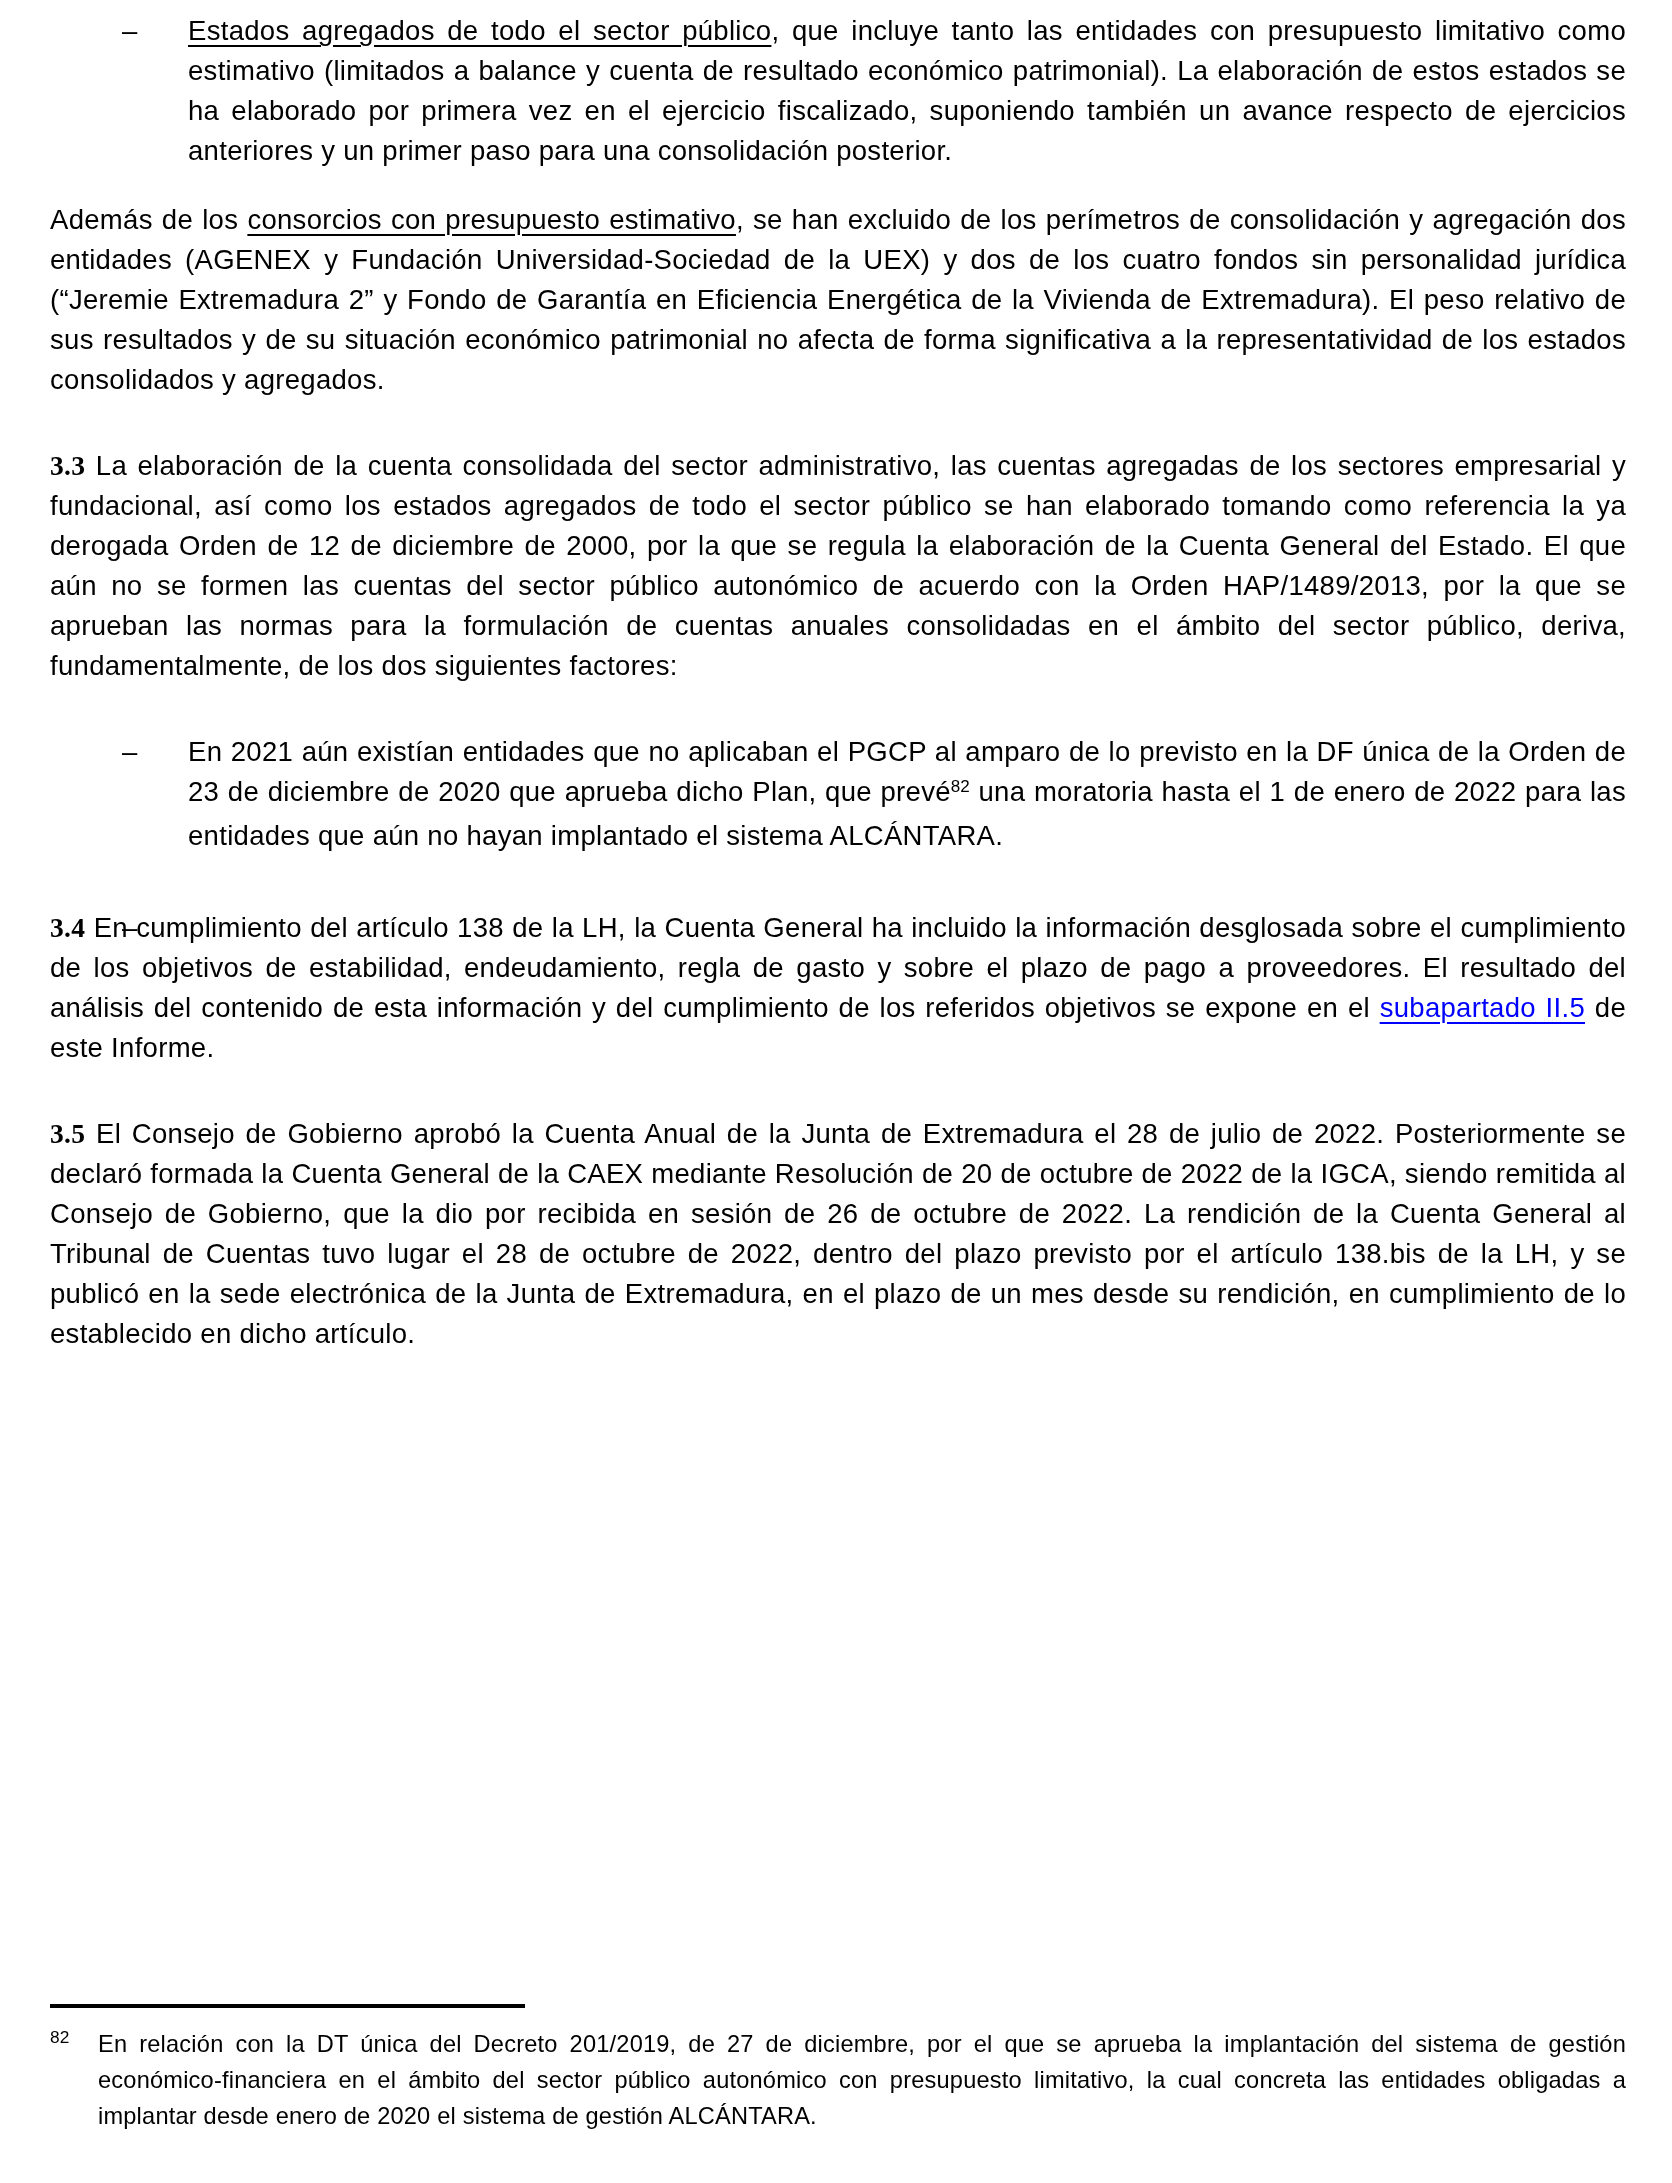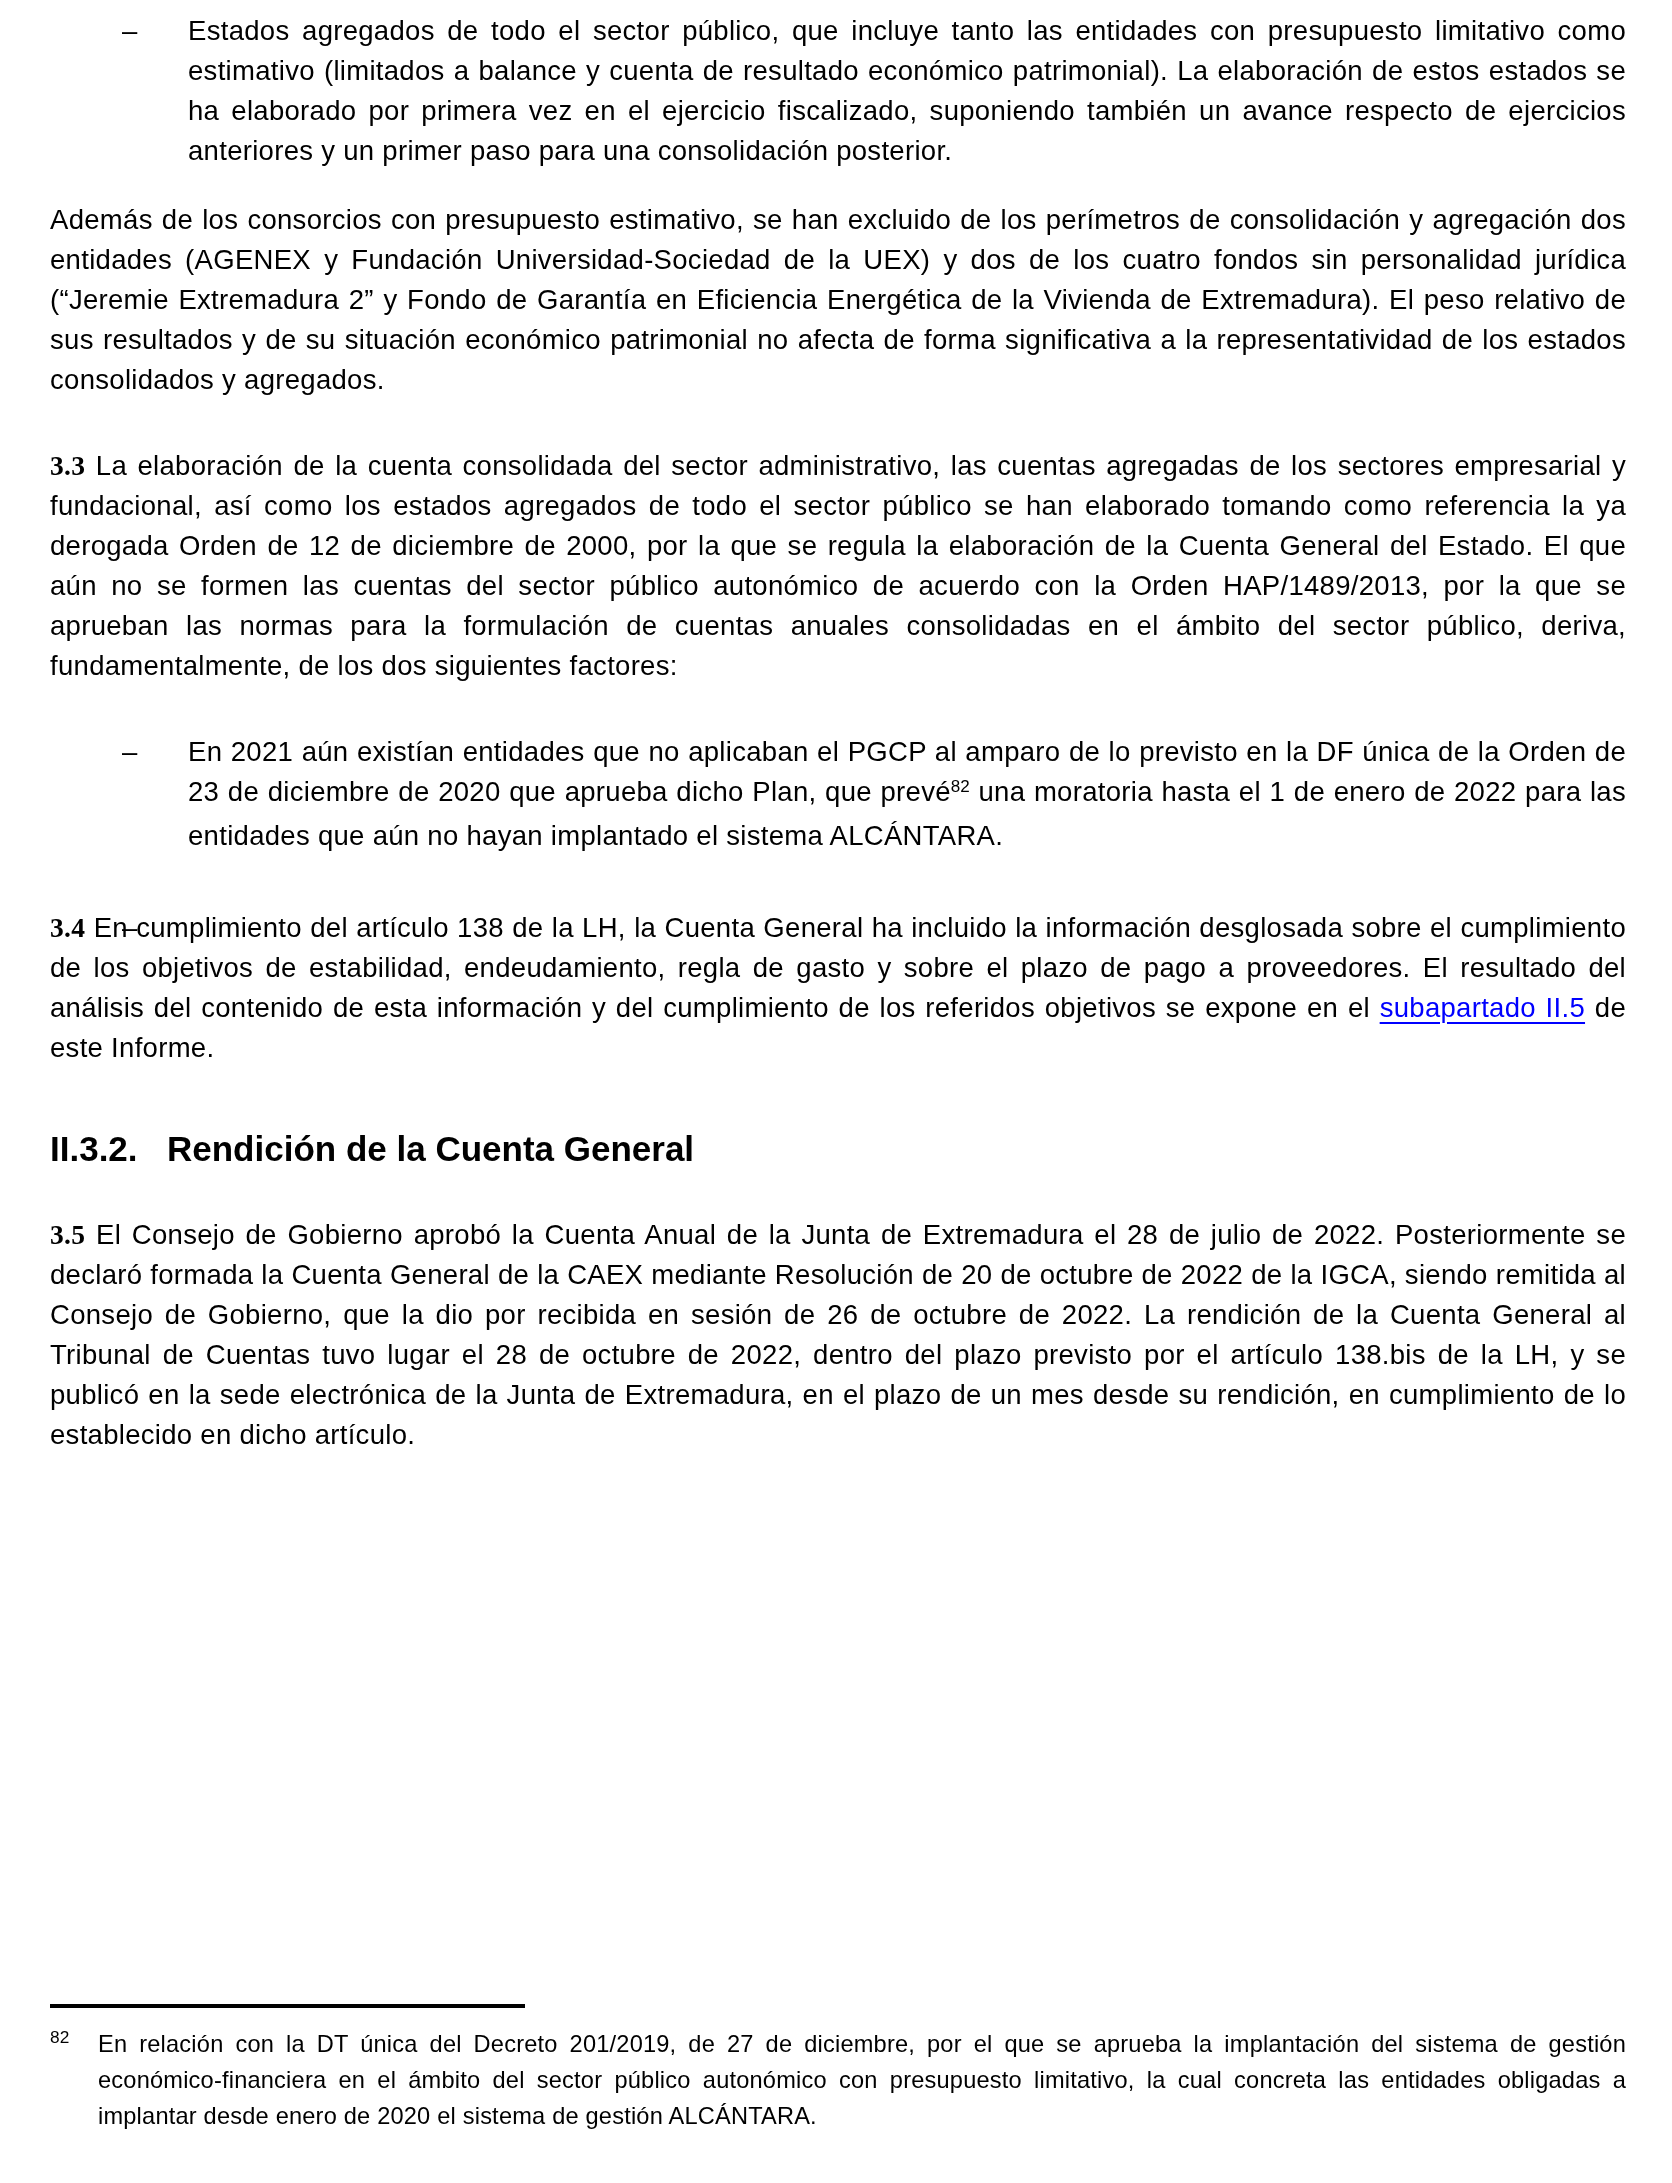--- a/index.html
+++ b/index.html
@@ -40,20 +40,21 @@
   .p-ademas  { margin-top: 29px; }
   .p-33      { margin-top: 46px; }
   .b2        { margin-top: 46px; }
   .b3        { margin-top: 52px; }
   .p-34      { margin-top: 17px; }
   .heading   { margin-top: 60px; font-size: 35px; font-weight: bold; line-height: 41px; letter-spacing: 0; }
   .heading-num { display: inline-block; min-width: 117px; }
   .p-35      { margin-top: 46px; }
   .bold { font-weight: bold; font-family: Liberation Serif, serif; }
   .uline {
+    text-decoration: underline;
     text-decoration-thickness: 2.4px;
     text-underline-offset: 4.7px;
   }
   .doclink {
     color: #0000ff;
     text-decoration: underline;
     text-decoration-thickness: 2.4px;
     text-underline-offset: 4.7px;
     cursor: pointer;
   }
@@ -114,23 +115,20 @@
     </div>
 
     <div class="bullet b3">
       <span class="dash">–</span>
     </div>
 
     <div class="para p-34">
       <span class="bold">3.4</span><span> En cumplimiento del artículo 138 de la LH, la Cuenta General ha incluido la información desglosada sobre el cumplimiento de los objetivos de estabilidad, endeudamiento, regla de gasto y sobre el plazo de pago a proveedores. El resultado del análisis del contenido de esta información y del cumplimiento de los referidos objetivos se expone en el </span><a class="doclink">subapartado II.5</a><span> de este Informe.</span>
     </div>
 
-    <div class="heading">
-      <span class="heading-num">II.3.2.</span><span>Rendición de la Cuenta General</span>
-    </div>
 
     <div class="para p-35">
       <span class="bold">3.5</span><span> El Consejo de Gobierno aprobó la Cuenta Anual de la Junta de Extremadura el 28 de julio de 2022. Posteriormente se declaró formada la Cuenta General de la CAEX mediante Resolución de 20 de octubre de 2022 de la IGCA, siendo remitida al Consejo de Gobierno, que la dio por recibida en sesión de 26 de octubre de 2022. La rendición de la Cuenta General al Tribunal de Cuentas tuvo lugar el 28 de octubre de 2022, dentro del plazo previsto por el artículo 138.bis de la LH, y se publicó en la sede electrónica de la Junta de Extremadura, en el plazo de un mes desde su rendición, en cumplimiento de lo establecido en dicho artículo.</span>
     </div>
 
   </div>
 
   <div class="fn-sep"></div>
 
   <div class="footnote">

